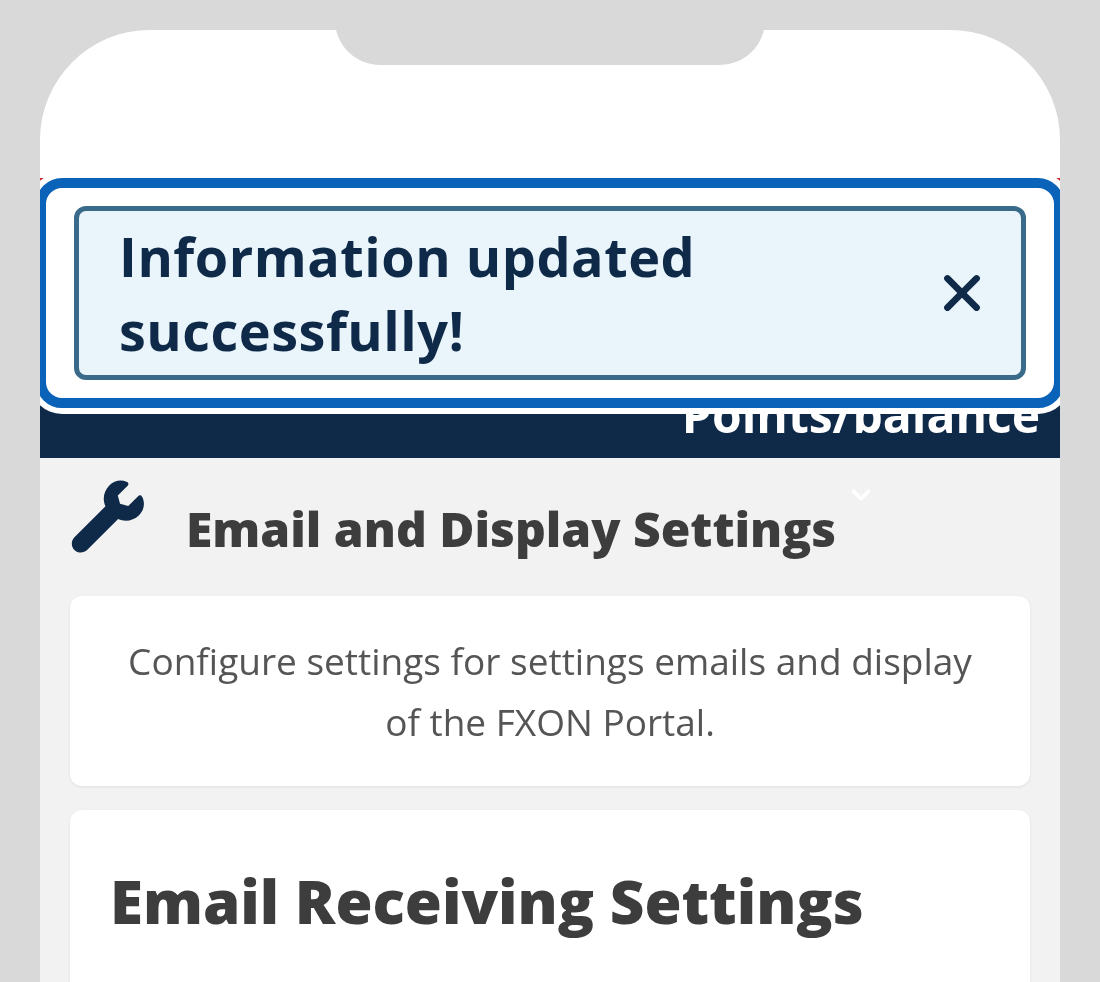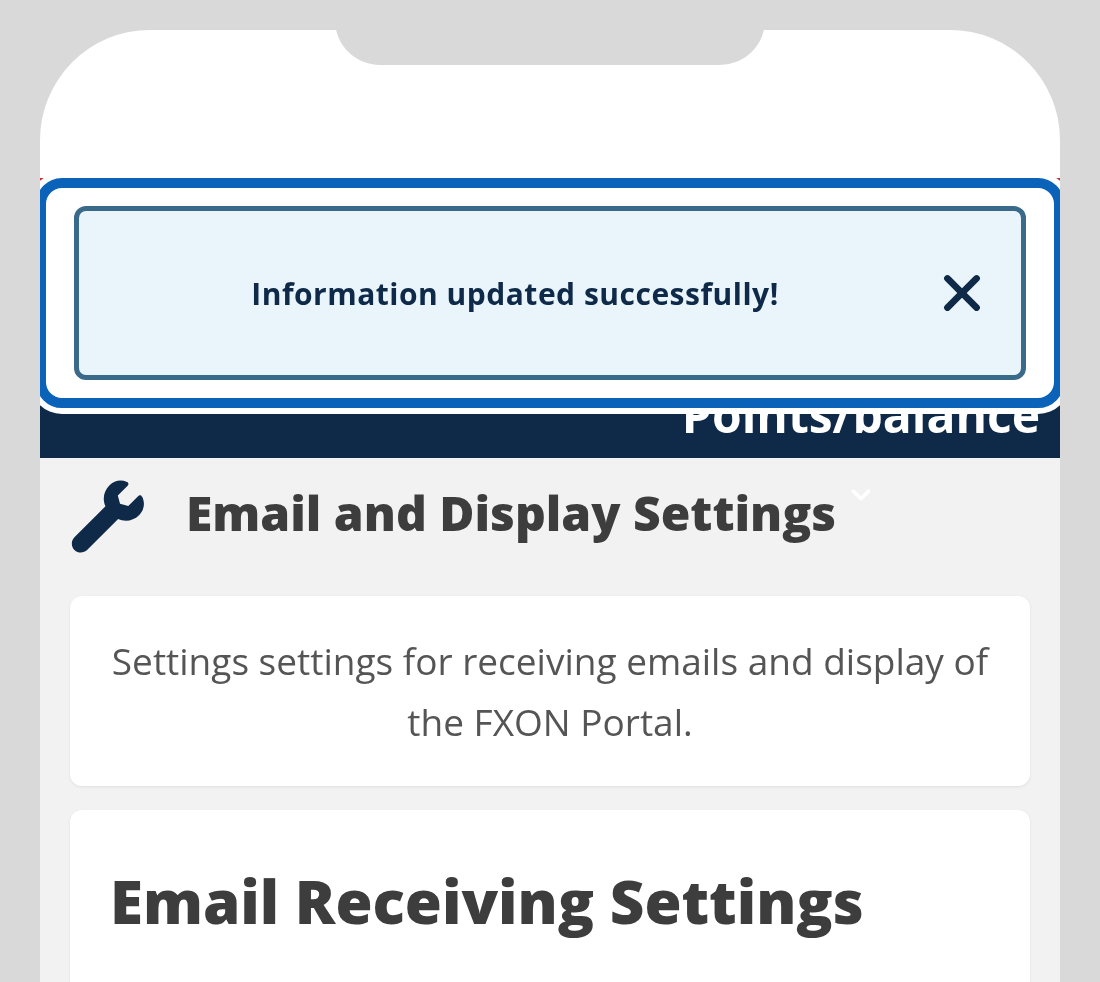--- a/index.html
+++ b/index.html
@@ -122,44 +122,44 @@
     bottom: 18px;
     background: #e9f5fb;
     border: 5px solid #3a6a8a;
     border-radius: 12px;
     display: flex;
     align-items: center;
     justify-content: center;
     padding: 0 110px 0 40px;
   }
   .toast-text {
-    font-size: 30px;
+    font-size: 54px;
     font-weight: 700;
     color: #0f2a48;
-    text-align: right;
+    text-align: left;
     letter-spacing: 0.5px;
   }
   .toast-close {
     position: absolute;
     right: 34px;
     top: 50%;
     transform: translateY(-50%);
     width: 50px;
     height: 50px;
     cursor: pointer;
   }
   .toast-close svg { width: 50px; height: 50px; }
 
   
   .settings-header {
     position: absolute;
     left: 30px;
     top: 450px;
     display: flex;
-    align-items: flex-start;
+    align-items: flex-end;
     gap: 40px;
   }
   .wrench svg { width: 76px; height: 76px; }
   .settings-title {
     font-size: 48px;
     font-weight: 800;
     color: #3d3d3d;
   }
 
   
@@ -224,21 +224,21 @@
     <div class="settings-header">
       <span class="wrench">
         <svg viewBox="0 0 24 24" fill="#0f2a48">
             <path d="M22.7 5.3c-.2-.5-.8-.6-1.2-.2l-3.1 3.1-2.6-.7-.7-2.6 3.1-3.1c.4-.4.3-1-.2-1.2C16.1-.3 14 .1 12.4 1.7c-1.8 1.8-2.2 4.4-1.2 6.6L1.4 18.1c-1.1 1.1-1.1 2.9 0 4 .6.6 1.3.8 2 .8s1.5-.3 2-.8l9.8-9.8c2.2 1 4.8.6 6.6-1.2 1.6-1.6 2-3.7 1-5.8z"></path>
           </svg>
       </span>
       <div class="settings-title">Email and Display Settings</div>
     </div>
 
     <div class="card desc">
-      <div class="desc-text">Settings settings for receiving emails and display of the FXON Portal.</div>
+      <div class="desc-text">Configure settings for settings emails and display of the FXON Portal.</div>
     </div>
 
     <div class="card section">
       <div class="section-title">Email Receiving Settings</div>
     </div>
 
   </div>
 </div>
 
 </body></html>

